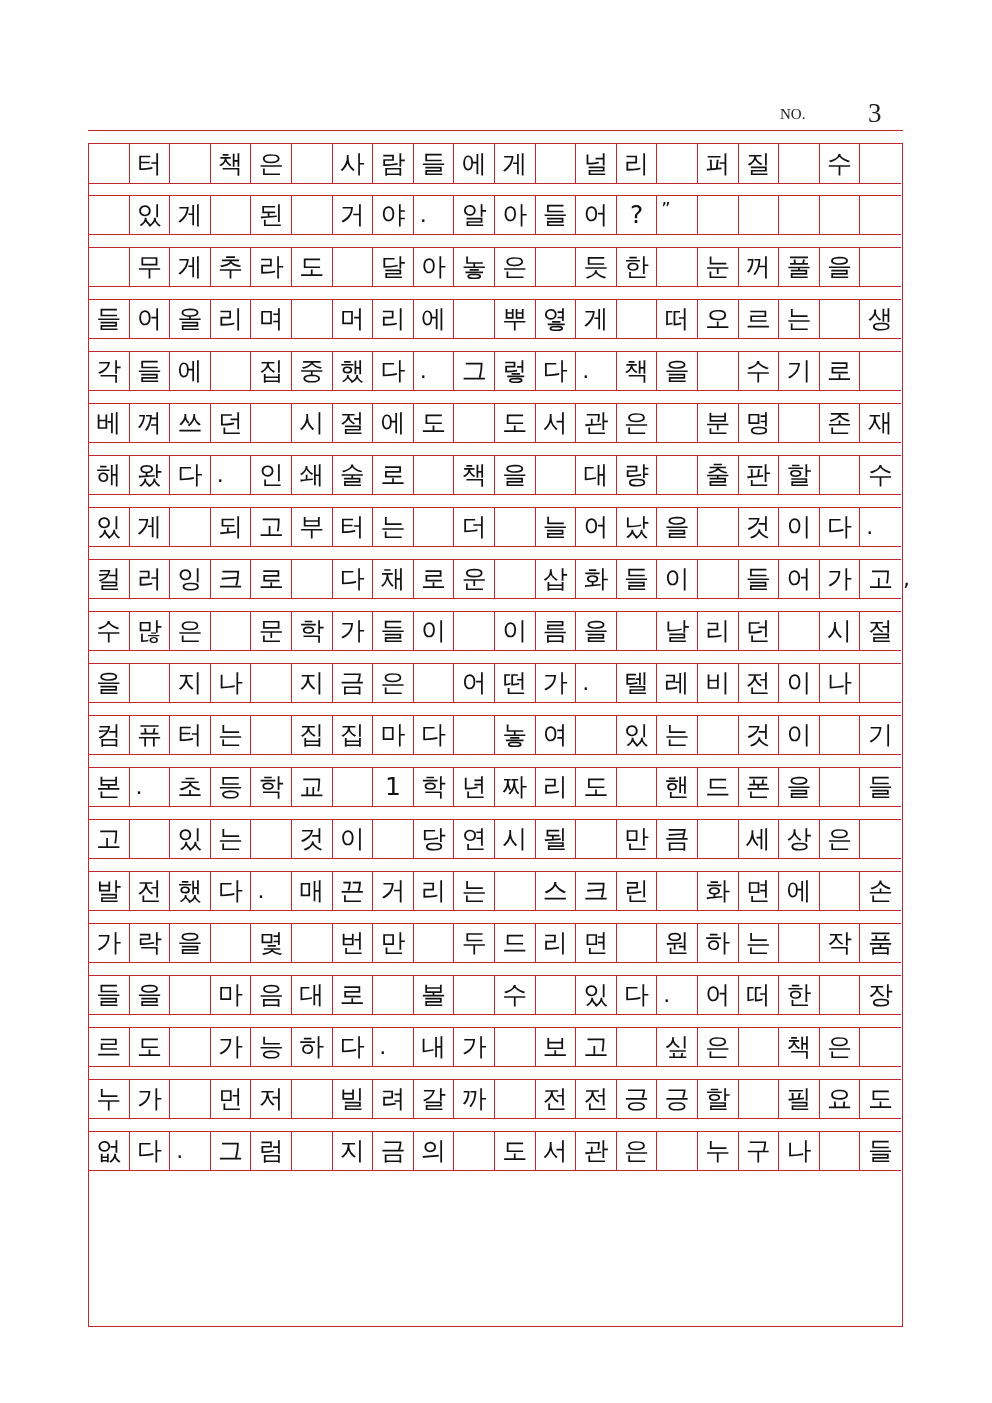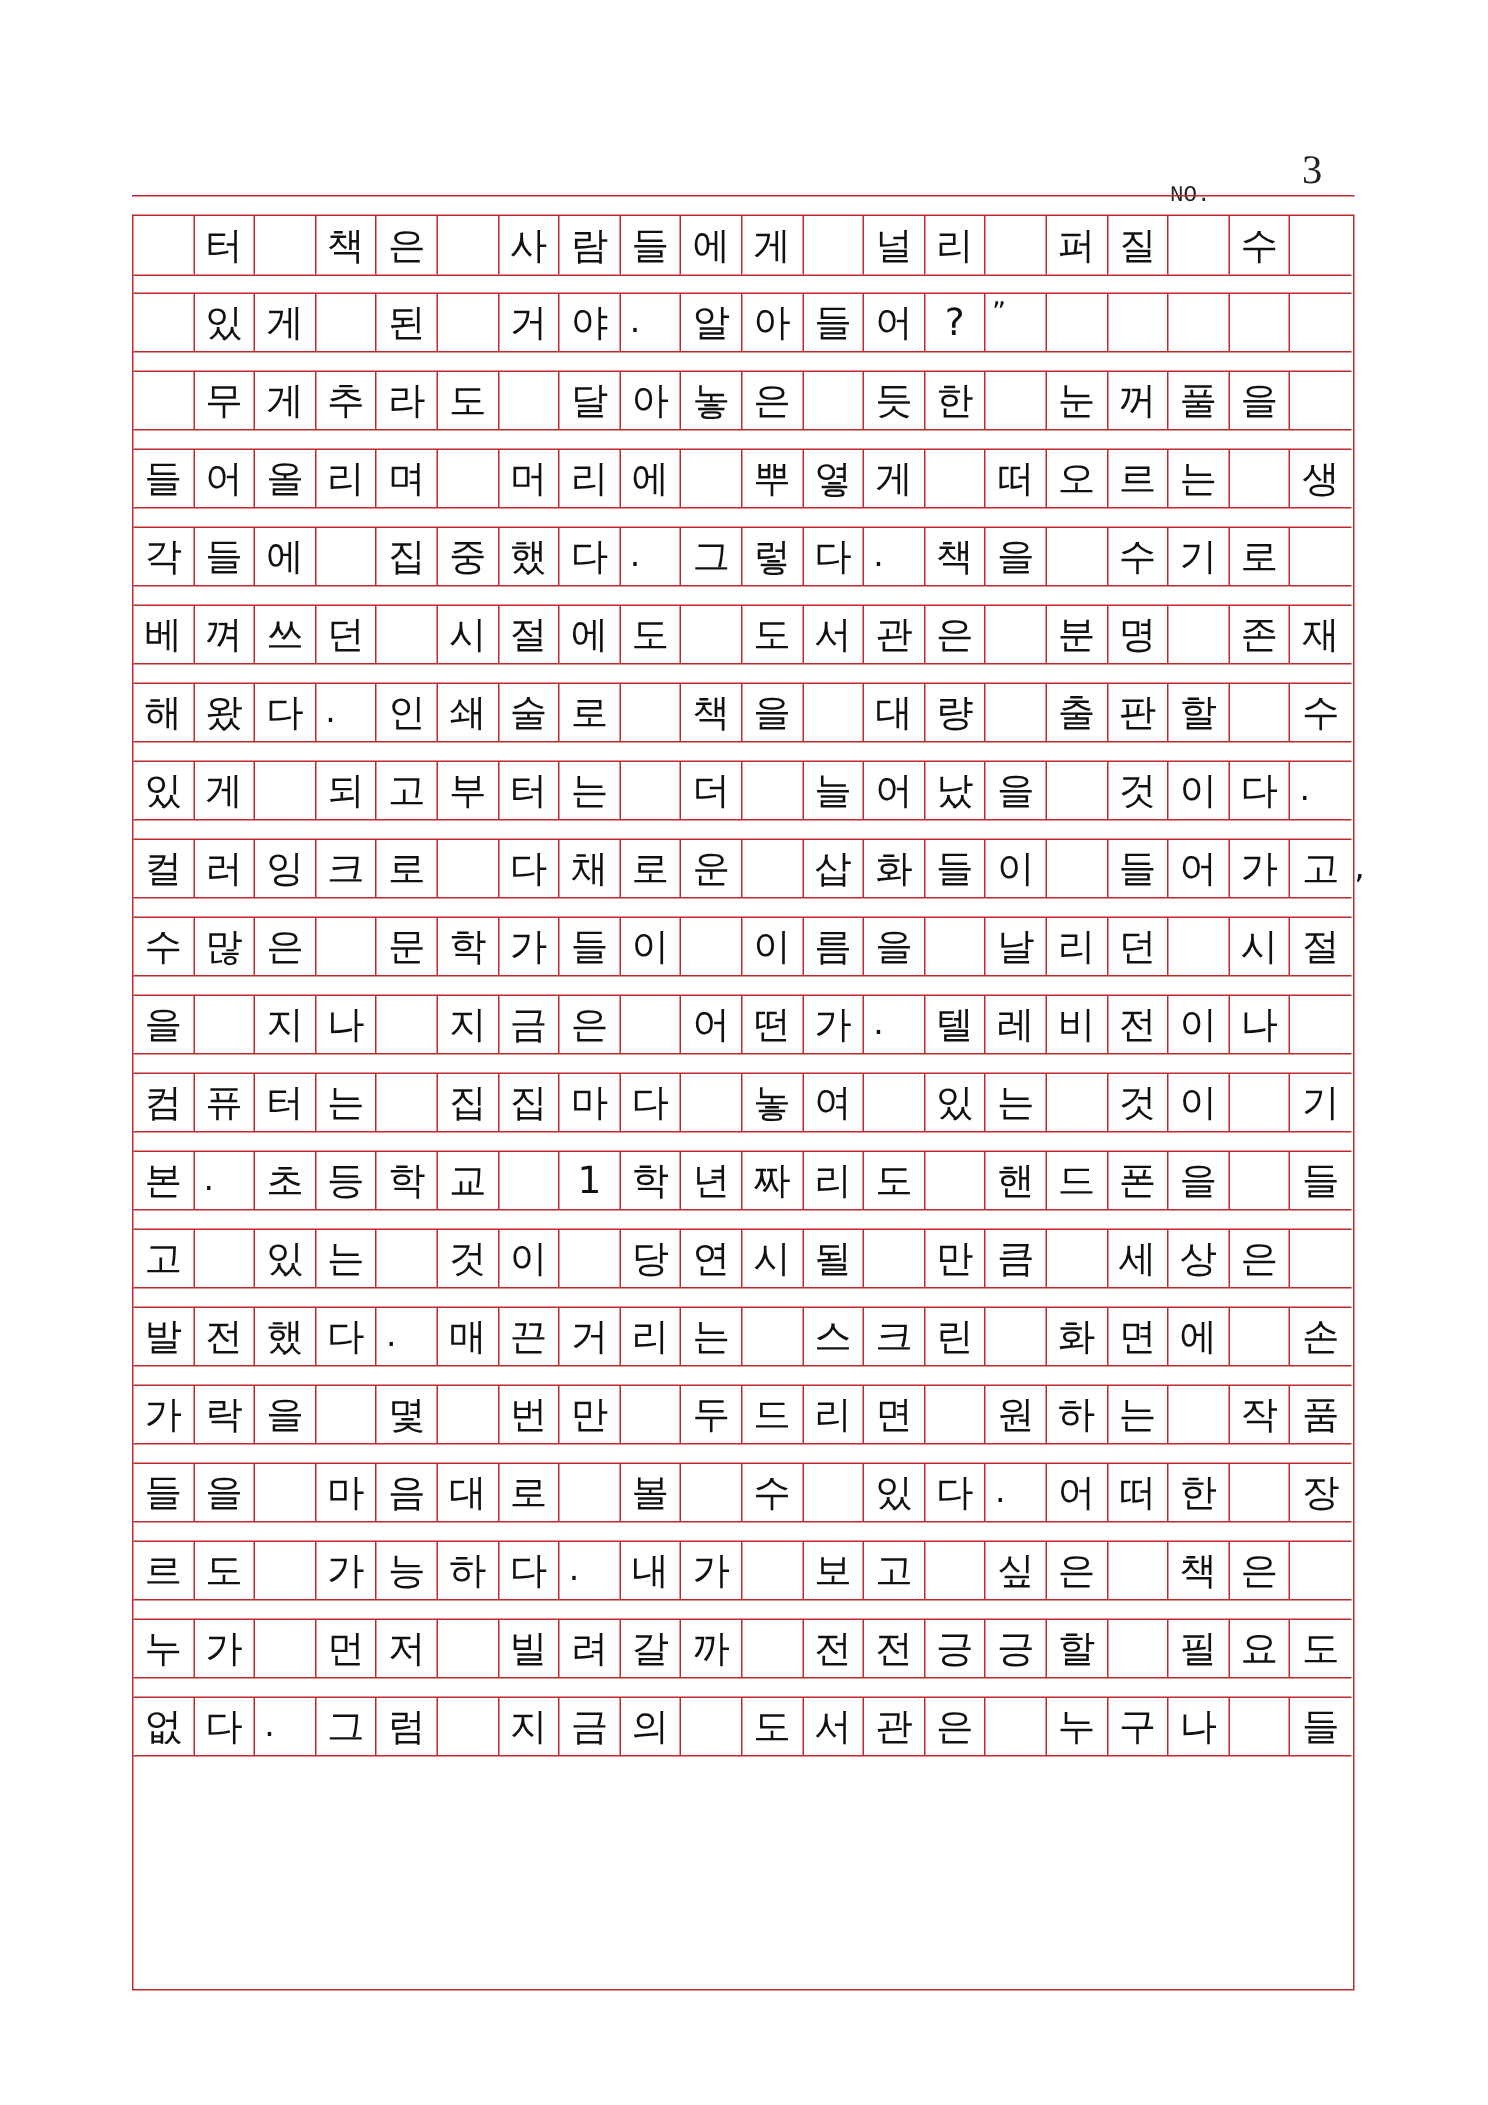--- a/index.html
+++ b/index.html
@@ -1,19 +1,19 @@
 <!DOCTYPE html>
 <html><head>
 <meta charset="utf-8">
 <style>
   html, body { margin: 0; padding: 0; background: #ffffff; }
   body { width: 992px; height: 1403px; position: relative; overflow: hidden;
          font-family: "DejaVu Sans", "Liberation Sans", sans-serif; }
   .page-no { position: absolute; top: 98px; left: 780px; width: 120px; height: 32px; }
-  .no-label { position: absolute; left: 0; top: 24px; font-family: Liberation Mono, monospace;
+  .no-label { position: absolute; left: 0; top: 8px; font-family: Liberation Serif, serif;
               font-size: 15px; color: #222; }
   .no-value { position: absolute; left: 88px; top: 0px; font-family: "Liberation Serif", "DejaVu Serif", serif;
               font-size: 27px; color: #222; }
   .header-rule { position: absolute; left: 88px; top: 130px; width: 815px; height: 0;
                  border-top: 1.5px solid #c0282d; }
   .sheet { position: absolute; left: 88px; top: 143px; width: 815px; height: 1184px;
            border: 1.5px solid #c0282d; box-sizing: border-box; }
   .grid-row { position: absolute; left: 0; width: 812px; height: 40px;
               border-top: 1.5px solid #c0282d; border-bottom: 1.5px solid #c0282d; box-sizing: border-box;
               display: flex; }

